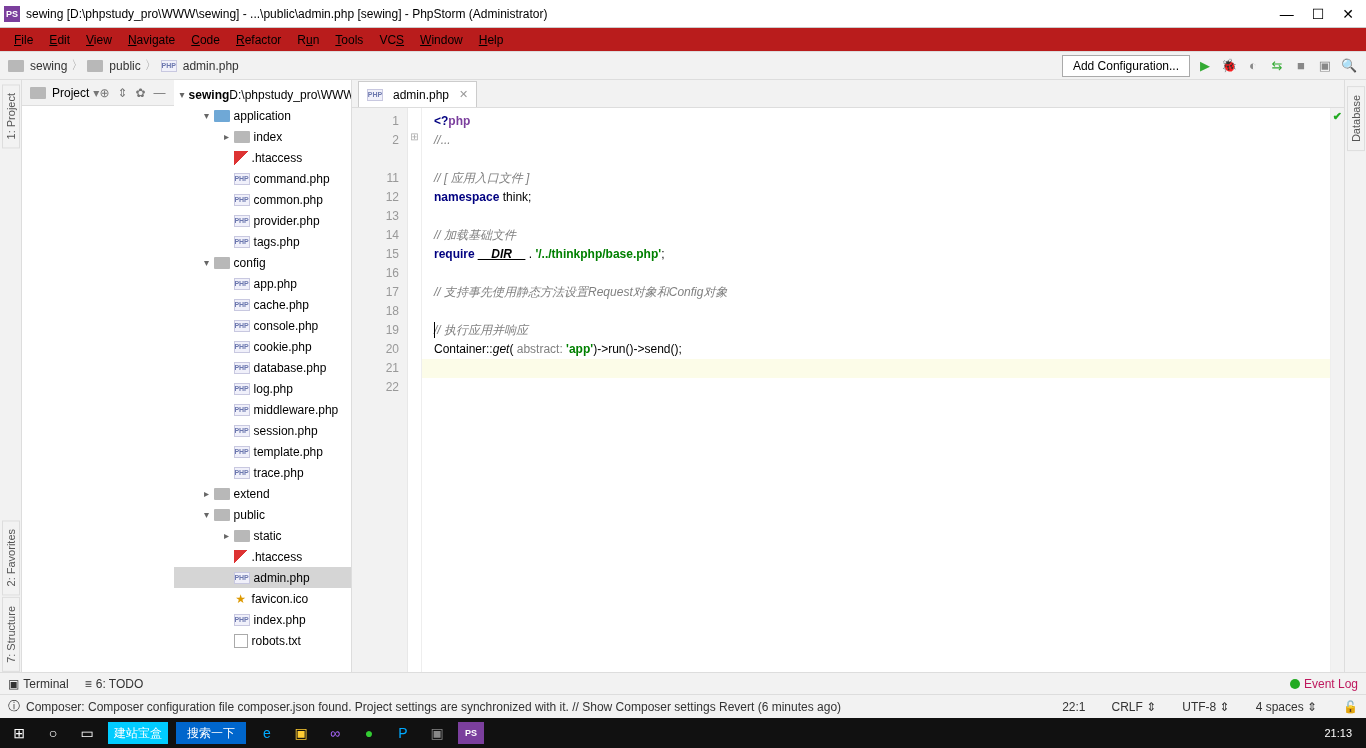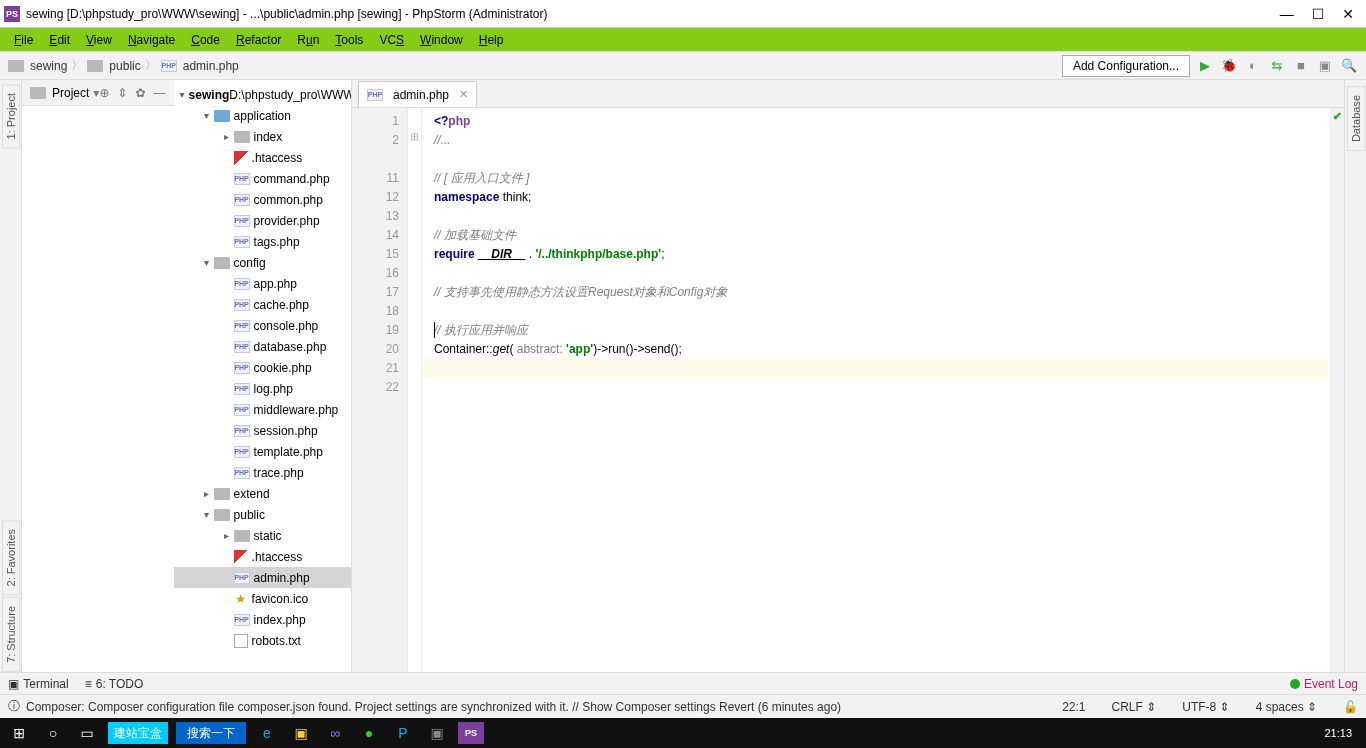--- a/index.html
+++ b/index.html
@@ -2,21 +2,21 @@
 <html><head>
 <meta charset="utf-8">
 <style>
 * { margin:0; padding:0; box-sizing:border-box; font-family:"Microsoft YaHei",Arial,sans-serif; font-size:12px; }
 body { width:1366px; height:748px; background:#f2f2f2; overflow:hidden; display:flex; flex-direction:column; }
 .titlebar { height:28px; background:#fff; border-bottom:1px solid #ccc; display:flex; align-items:center; padding:0 4px; }
 .titlebar .logo { width:16px; height:16px; background:#7b3f9d; color:#fff; font-size:9px; font-weight:bold; display:flex; align-items:center; justify-content:center; margin-right:6px; }
 .titlebar .title { flex:1; color:#000; font-size:12px; }
 .win-controls { display:flex; gap:18px; padding-right:8px; }
 .win-controls span { font-size:14px; color:#000; cursor:default; }
-.menubar { height:24px; background:#84cc16; border-bottom:1px solid #ddd; display:flex; align-items:center; padding:0 8px; gap:4px; }
+.menubar { height:24px; background:#b91c1c; border-bottom:1px solid #ddd; display:flex; align-items:center; padding:0 8px; gap:4px; }
 .menubar span { padding:2px 6px; color:#000; }
 .menubar span u { text-decoration:underline; }
 .navbar { height:28px; background:#f2f2f2; border-bottom:1px solid #ddd; display:flex; align-items:center; padding:0 8px; }
 .breadcrumb { display:flex; align-items:center; gap:2px; color:#333; }
 .breadcrumb .sep { color:#999; margin:0 2px; }
 .navbar-right { margin-left:auto; display:flex; align-items:center; gap:6px; }
 .add-config { border:1px solid #aaa; padding:3px 10px; background:#fff; font-size:12px; }
 .tool-icon { width:18px; height:18px; display:flex; align-items:center; justify-content:center; color:#888; font-size:13px; }
 .main { flex:1; display:flex; overflow:hidden; }
 .left-gutter { width:22px; background:#f2f2f2; border-right:1px solid #ddd; display:flex; flex-direction:column; align-items:center; }
@@ -191,25 +191,25 @@
       <div class="tree-row" style="padding-left:60px">
           <span class="icon-php">PHP</span>
           <span class="tree-label">cache.php</span>
         </div>
       <div class="tree-row" style="padding-left:60px">
           <span class="icon-php">PHP</span>
           <span class="tree-label">console.php</span>
         </div>
       <div class="tree-row" style="padding-left:60px">
           <span class="icon-php">PHP</span>
+          <span class="tree-label">cookie.php</span>
+        </div>
+      <div class="tree-row" style="padding-left:60px">
+          <span class="icon-php">PHP</span>
           <span class="tree-label">database.php</span>
-        </div>
-      <div class="tree-row" style="padding-left:60px">
-          <span class="icon-php">PHP</span>
-          <span class="tree-label">cookie.php</span>
         </div>
       <div class="tree-row" style="padding-left:60px">
           <span class="icon-php">PHP</span>
           <span class="tree-label">log.php</span>
         </div>
       <div class="tree-row" style="padding-left:60px">
           <span class="icon-php">PHP</span>
           <span class="tree-label">middleware.php</span>
         </div>
       <div class="tree-row" style="padding-left:60px">

